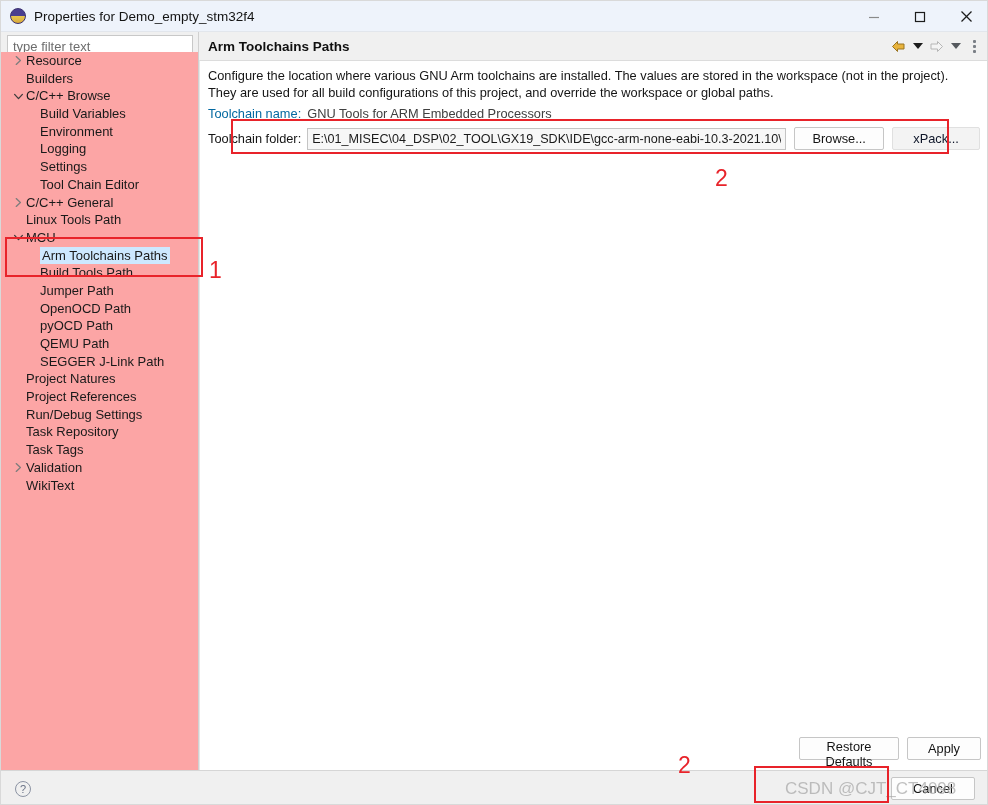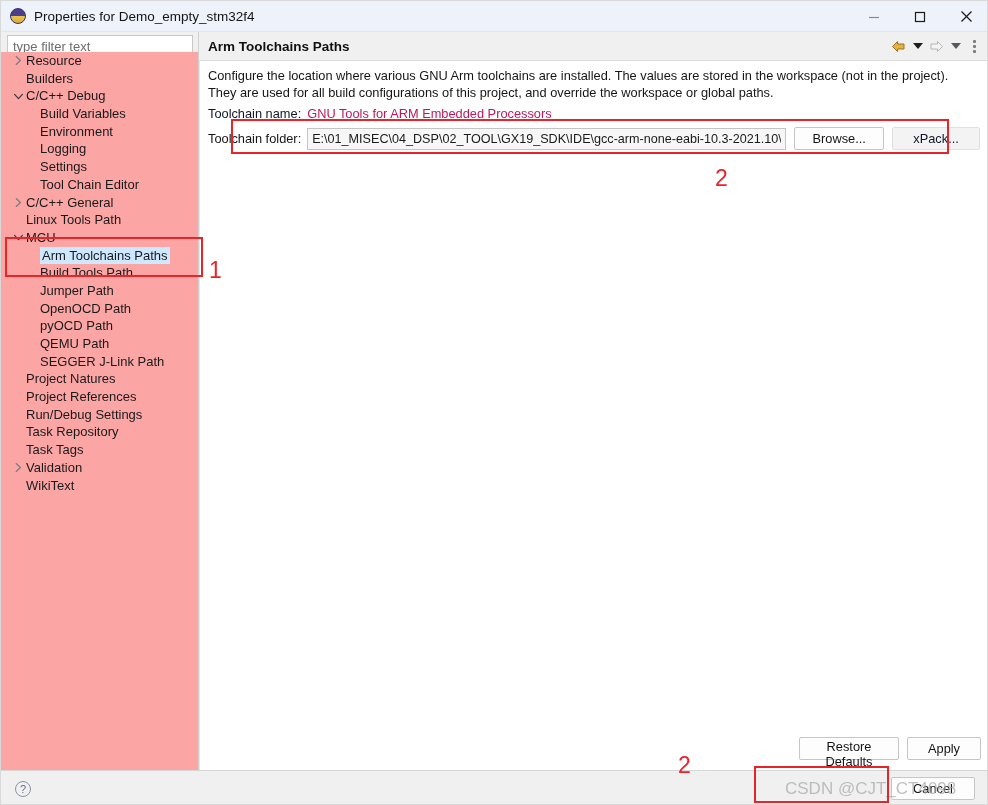--- a/index.html
+++ b/index.html
@@ -135,22 +135,22 @@
     width: 762px;
     font-size: 12.8px;
     line-height: 17px;
     color: #151515;
   }
   .row-name {
     position: absolute; top: 45px; left: 8px;
     display: flex; align-items: center;
     font-size: 12.8px;
   }
-  .row-name .lbl { color: #0f172a; }
-  .row-name .val { margin-left: 6px; color: #be185d; }
+  .row-name .lbl { color: #0369a1; }
+  .row-name .val { margin-left: 6px; color: #404040; }
 
   .row-folder {
     position: absolute; top: 66px; left: 8px;
     display: flex; align-items: center;
     width: 772px;
   }
   .row-folder .lbl { font-size: 12.8px; color: #151515; white-space: nowrap; }
   .path-input {
     margin-left: 6px;
     width: 494px; height: 22px;
@@ -341,21 +341,21 @@
         </div>
         <div class="tree-row">
           <span class="tree-label" style="margin-left: 25px;">Builders</span>
         </div>
         <div class="tree-row">
           <span class="twisty">
             <svg width="11" height="9" viewBox="0 0 11 9">
               <path d="M1.6 2.4 L5.5 6.6 L9.4 2.4" fill="none" stroke="#3c3c3c" stroke-width="1.3" stroke-linecap="round" stroke-linejoin="round"></path>
             </svg>
           </span>
-          <span class="tree-label" style="margin-left: 25px;">C/C++ Debug</span>
+          <span class="tree-label" style="margin-left: 25px;">C/C++ Browse</span>
         </div>
         <div class="tree-row">
           <span class="tree-label" style="margin-left: 39px;">Build Variables</span>
         </div>
         <div class="tree-row">
           <span class="tree-label" style="margin-left: 39px;">Environment</span>
         </div>
         <div class="tree-row">
           <span class="tree-label" style="margin-left: 39px;">Logging</span>
         </div>

